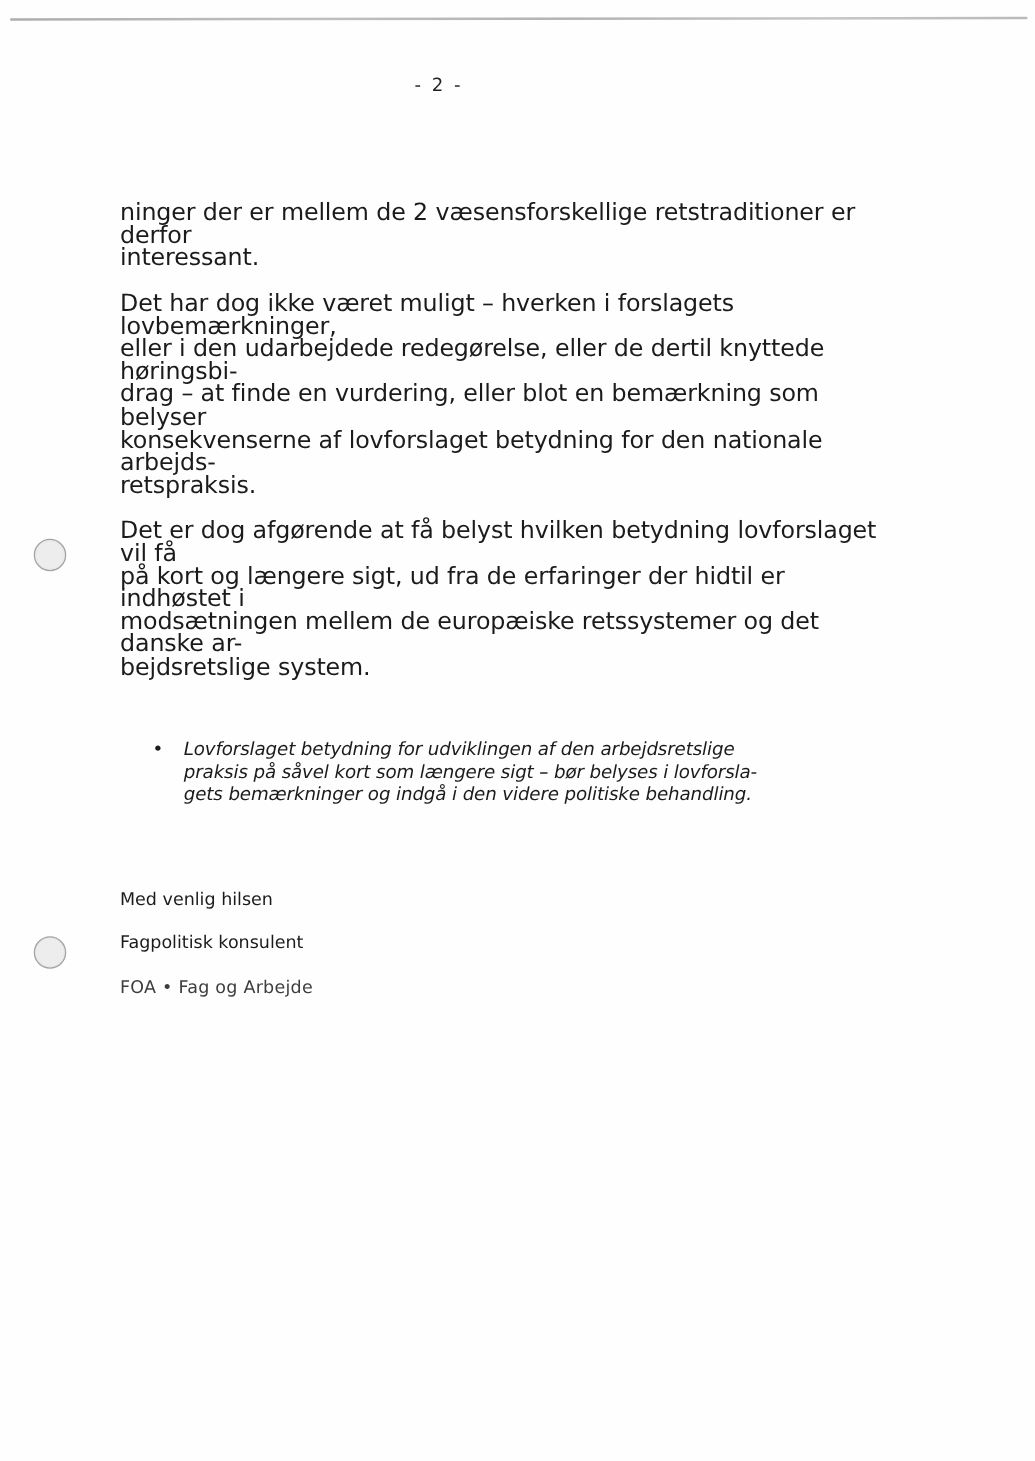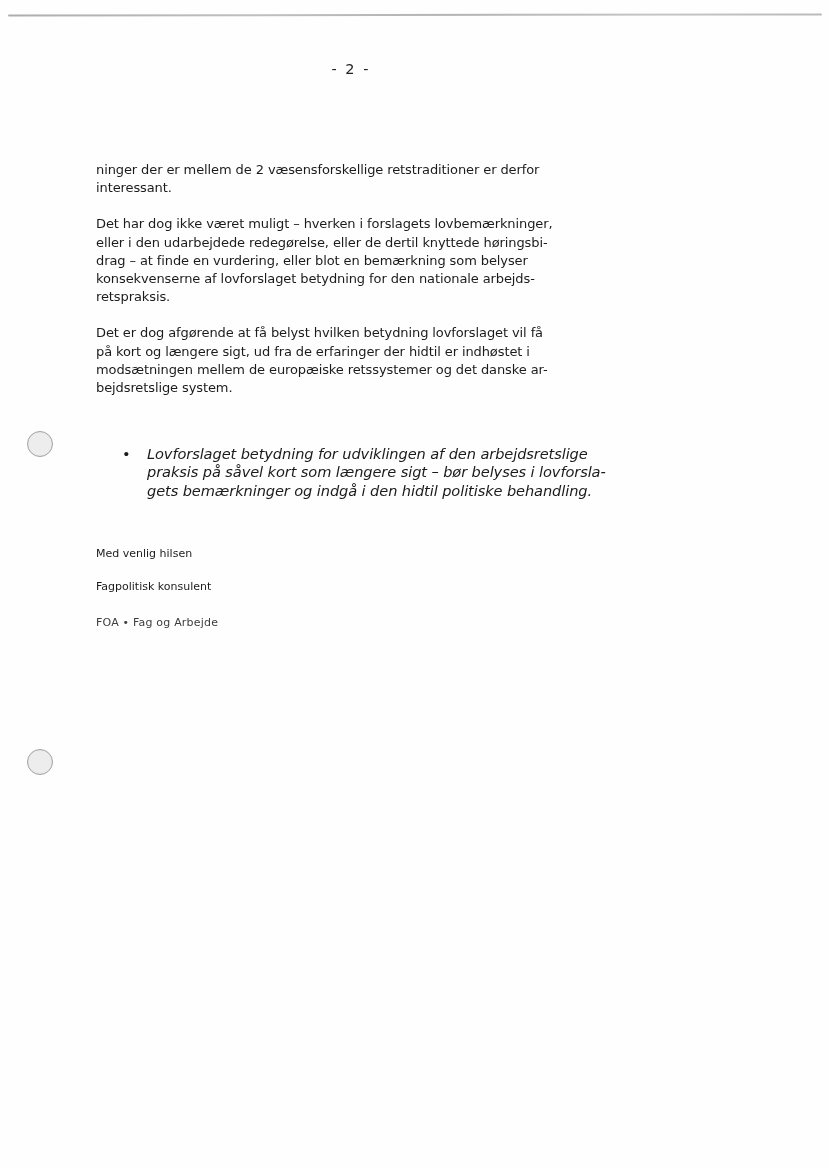--- a/index.html
+++ b/index.html
@@ -51,21 +51,21 @@
   .hole-bottom { left: 27px; top: 749px; }
 
   .content {
     position: absolute;
     left: 96px;
     top: 161px;
     width: 622px;
   }
   .content p {
     margin: 0 0 18px 0;
-    font-size: 13px;
+    font-size: 19px;
     line-height: 18.2px;
     white-space: pre-line;
     letter-spacing: -0.1px;
   }
   .bullet-item {
     display: flex;
     margin: 48px 0 0 26px;
     font-size: 14.6px;
     line-height: 18.2px;
   }
@@ -73,22 +73,22 @@
     width: 25px;
     flex: 0 0 25px;
     font-style: normal;
   }
   .bullet-text {
     font-style: italic;
     white-space: pre-line;
     letter-spacing: -0.1px;
   }
   .closing {
-    margin-top: 45px;
-    font-size: 11px;
+    margin-top: 66px;
+    font-size: 14px;
     line-height: 18.2px;
   }
   .closing .gap-sm { height: 15px; }
   .closing .gap-md { height: 18px; }
   .signer-name {
     font-weight: bold;
   }
   .org-name {
     font-weight: normal;
     color: #3d3d3d;
@@ -121,21 +121,21 @@
 
     <p>Det er dog afgørende at få belyst hvilken betydning lovforslaget vil få
 på kort og længere sigt, ud fra de erfaringer der hidtil er indhøstet i
 modsætningen mellem de europæiske retssystemer og det danske ar-
 bejdsretslige system.</p>
 
     <div class="bullet-item">
       <span class="bullet-marker">•</span>
       <span class="bullet-text">Lovforslaget betydning for udviklingen af den arbejdsretslige
 praksis på såvel kort som længere sigt – bør belyses i lovforsla-
-gets bemærkninger og indgå i den hidtil politiske behandling.</span>
+gets bemærkninger og indgå i den videre politiske behandling.</span>
     </div>
 
     <div class="closing">
       <div>Med venlig hilsen</div>
       <div class="gap-sm"></div>
       <div>Fagpolitisk konsulent</div>
       <div class="gap-md"></div>
       <div class="org-name">FOA • Fag og Arbejde</div>
     </div>
 

